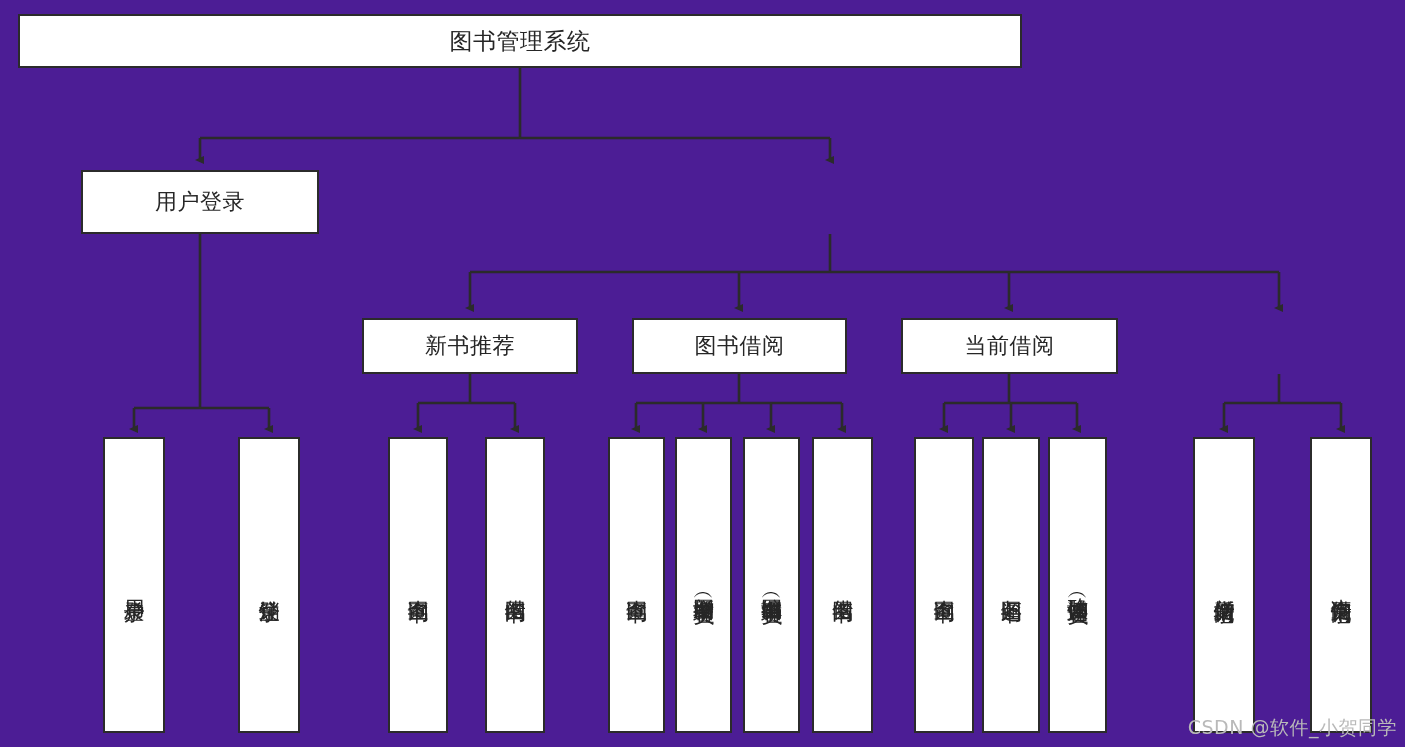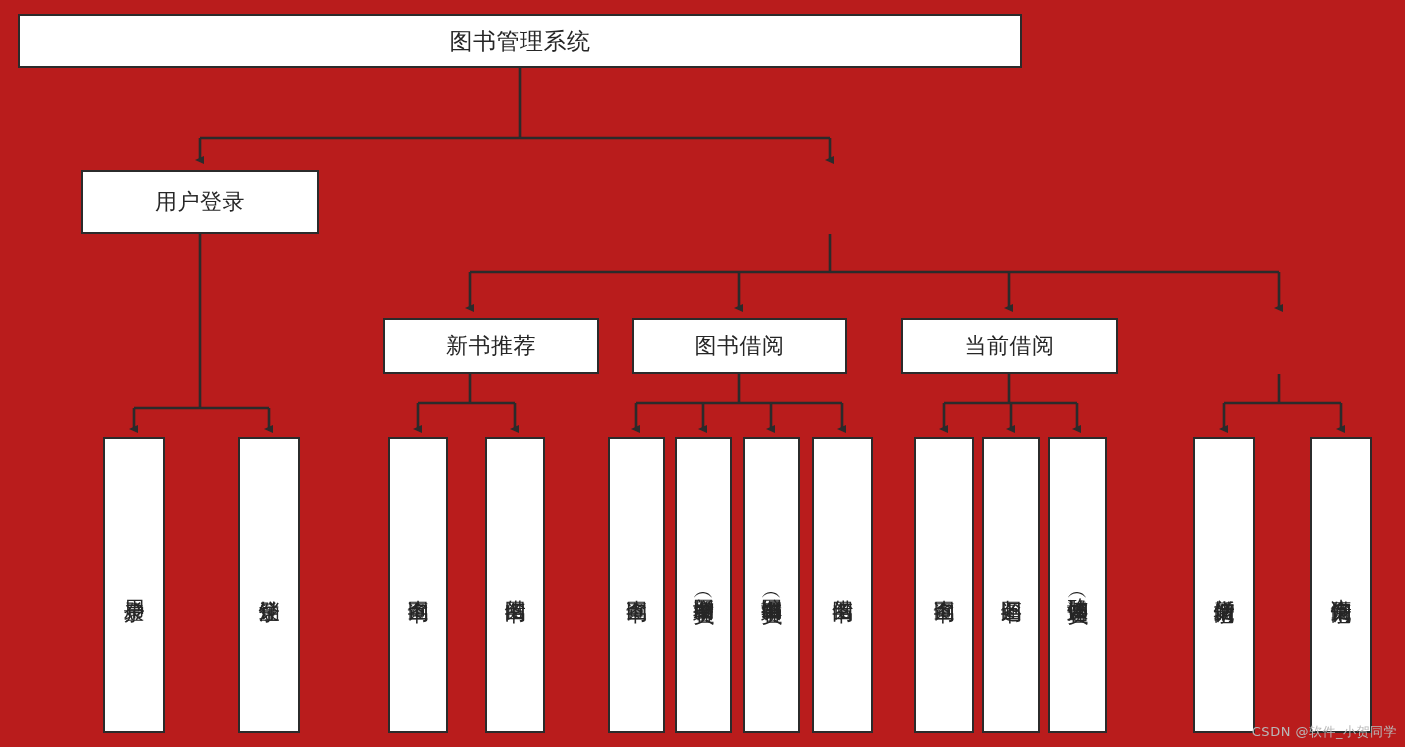--- a/index.html
+++ b/index.html
@@ -7,21 +7,21 @@
     padding: 0;
     background: #ffffff;
   }
   body {
     font-family: "DejaVu Sans", "Liberation Sans", sans-serif;
   }
   #canvas {
     position: relative;
     width: 1405px;
     height: 747px;
-    background: #b91c1c;
+    background: #4c1d95;
     overflow: hidden;
   }
   svg.edges {
     position: absolute;
     left: 0;
     top: 0;
     width: 1405px;
     height: 747px;
     pointer-events: none;
   }
@@ -49,21 +49,21 @@
     letter-spacing: 1px;
     white-space: nowrap;
   }
   .node.root .label {
     font-size: 23px;
   }
   .watermark {
     position: absolute;
     right: 8px;
     bottom: 6px;
-    font-size: 13px;
+    font-size: 19px;
     color: #b9b9b9;
     letter-spacing: 0.5px;
     white-space: nowrap;
   }
 </style>
 </head>
 <body>
 
 <div id="canvas">
 
@@ -118,21 +118,21 @@
   </svg>
 
   <div class="node root" style="left:18px; top:14px; width:1004px; height:54px;">
     <span class="label">图书管理系统</span>
   </div>
 
   <div class="node" style="left:81px; top:170px; width:238px; height:64px;">
     <span class="label">用户登录</span>
   </div>
 
-  <div class="node" style="left:362px; top:318px; width:216px; height:56px;margin-left:21px;">
+  <div class="node" style="left:362px; top:318px; width:216px; height:56px;">
     <span class="label">新书推荐</span>
   </div>
   <div class="node" style="left:901px; top:318px; width:217px; height:56px;">
     <span class="label">当前借阅</span>
   </div>
   <div class="node" style="left:632px; top:318px; width:215px; height:56px;">
     <span class="label">图书借阅</span>
   </div>
 
   <div class="node leaf" style="left:103px; top:437px; width:62px; height:296px;">

